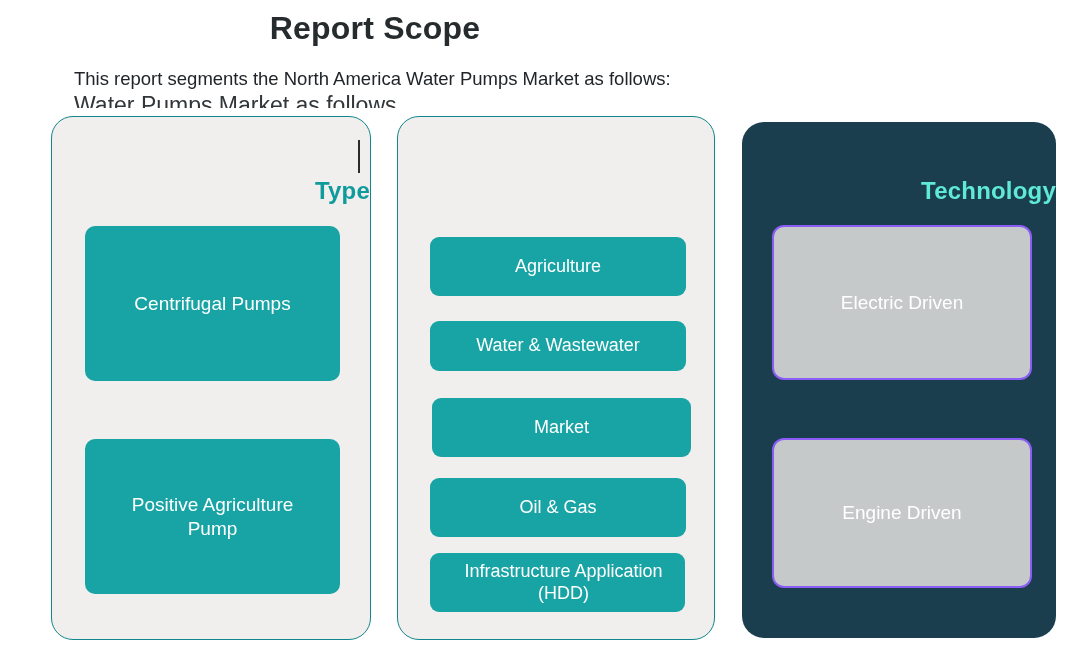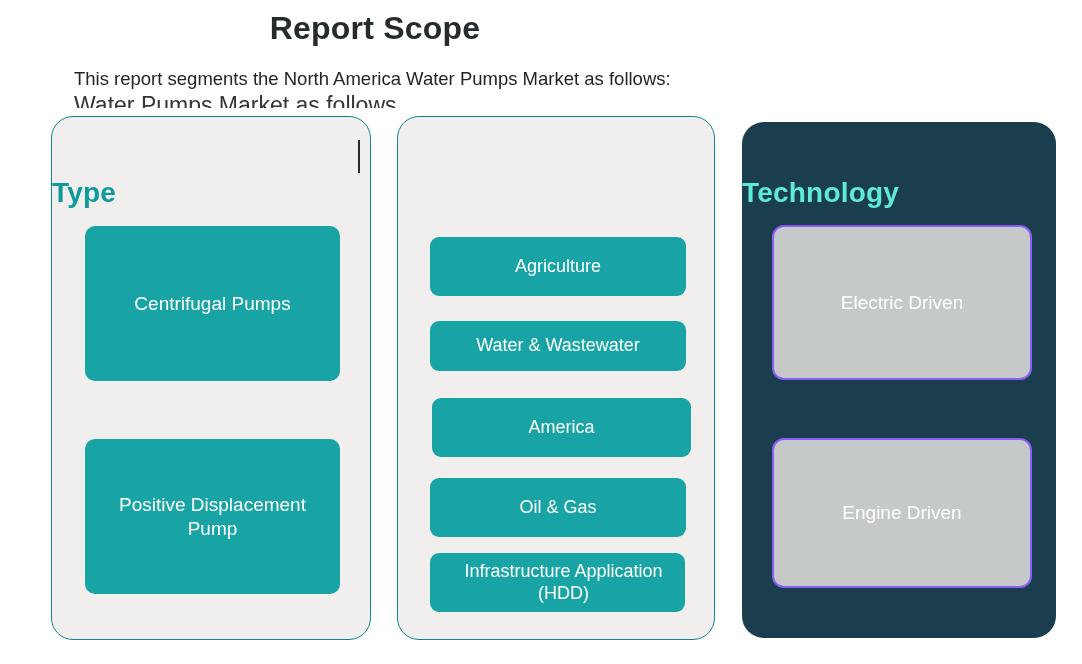--- a/index.html
+++ b/index.html
@@ -71,22 +71,22 @@
 
   .card-dark {
     background: #1b3e4f;
     border: none;
   }
 
   .card-title {
     position: absolute;
     left: 0;
     right: 0;
-    text-align: left;
-    font-size: 28px;
+    text-align: right;
+    font-size: 24px;
     font-weight: bold;
     letter-spacing: 0.2px;
   }
   .title-teal { color: #0f9a9c; }
   .title-white { color: #5eead4; }
 
   
   .box {
     position: absolute;
     box-sizing: border-box;
@@ -131,38 +131,38 @@
 <div class="cards">
 
   <div class="card card-light" style="left:51px; top:116px; width:320px; height:524px;">
     <div class="card-title title-teal" style="top:60px;">Type</div>
 
     <div class="box box-teal box-big" style="left:33px; top:109px; width:255px; height:155px;">
       <span>Centrifugal Pumps</span>
     </div>
 
     <div class="box box-teal box-big" style="left:33px; top:322px; width:255px; height:155px;">
-      <span style="max-width:200px;">Positive Displacement Pump</span>
+      <span style="max-width:200px;">Positive Agriculture Pump</span>
     </div>
 
     <div class="text-caret" style="left:306px; top:23px; height:33px;"></div>
   </div>
 
   <div class="card card-light" style="left:397px; top:116px; width:318px; height:524px;">
 
     <div class="box box-teal box-row" style="left:32px; top:120px; width:256px; height:59px;">
       <span>Agriculture</span>
     </div>
 
     <div class="box box-teal box-row" style="left:32px; top:204px; width:256px; height:50px;">
       <span>Water &amp; Wastewater</span>
     </div>
 
     <div class="box box-teal box-row" style="left:34px; top:281px; width:259px; height:59px;">
-      <span>America</span>
+      <span>Market</span>
     </div>
 
     <div class="box box-teal box-row" style="left:32px; top:361px; width:256px; height:59px;">
       <span>Oil &amp; Gas</span>
     </div>
 
     <div class="box box-teal box-row" style="left:32px; top:436px; width:255px; height:59px;padding-left:12px;">
       <span style="max-width:235px;">Infrastructure Application (HDD)</span>
     </div>
   </div>

